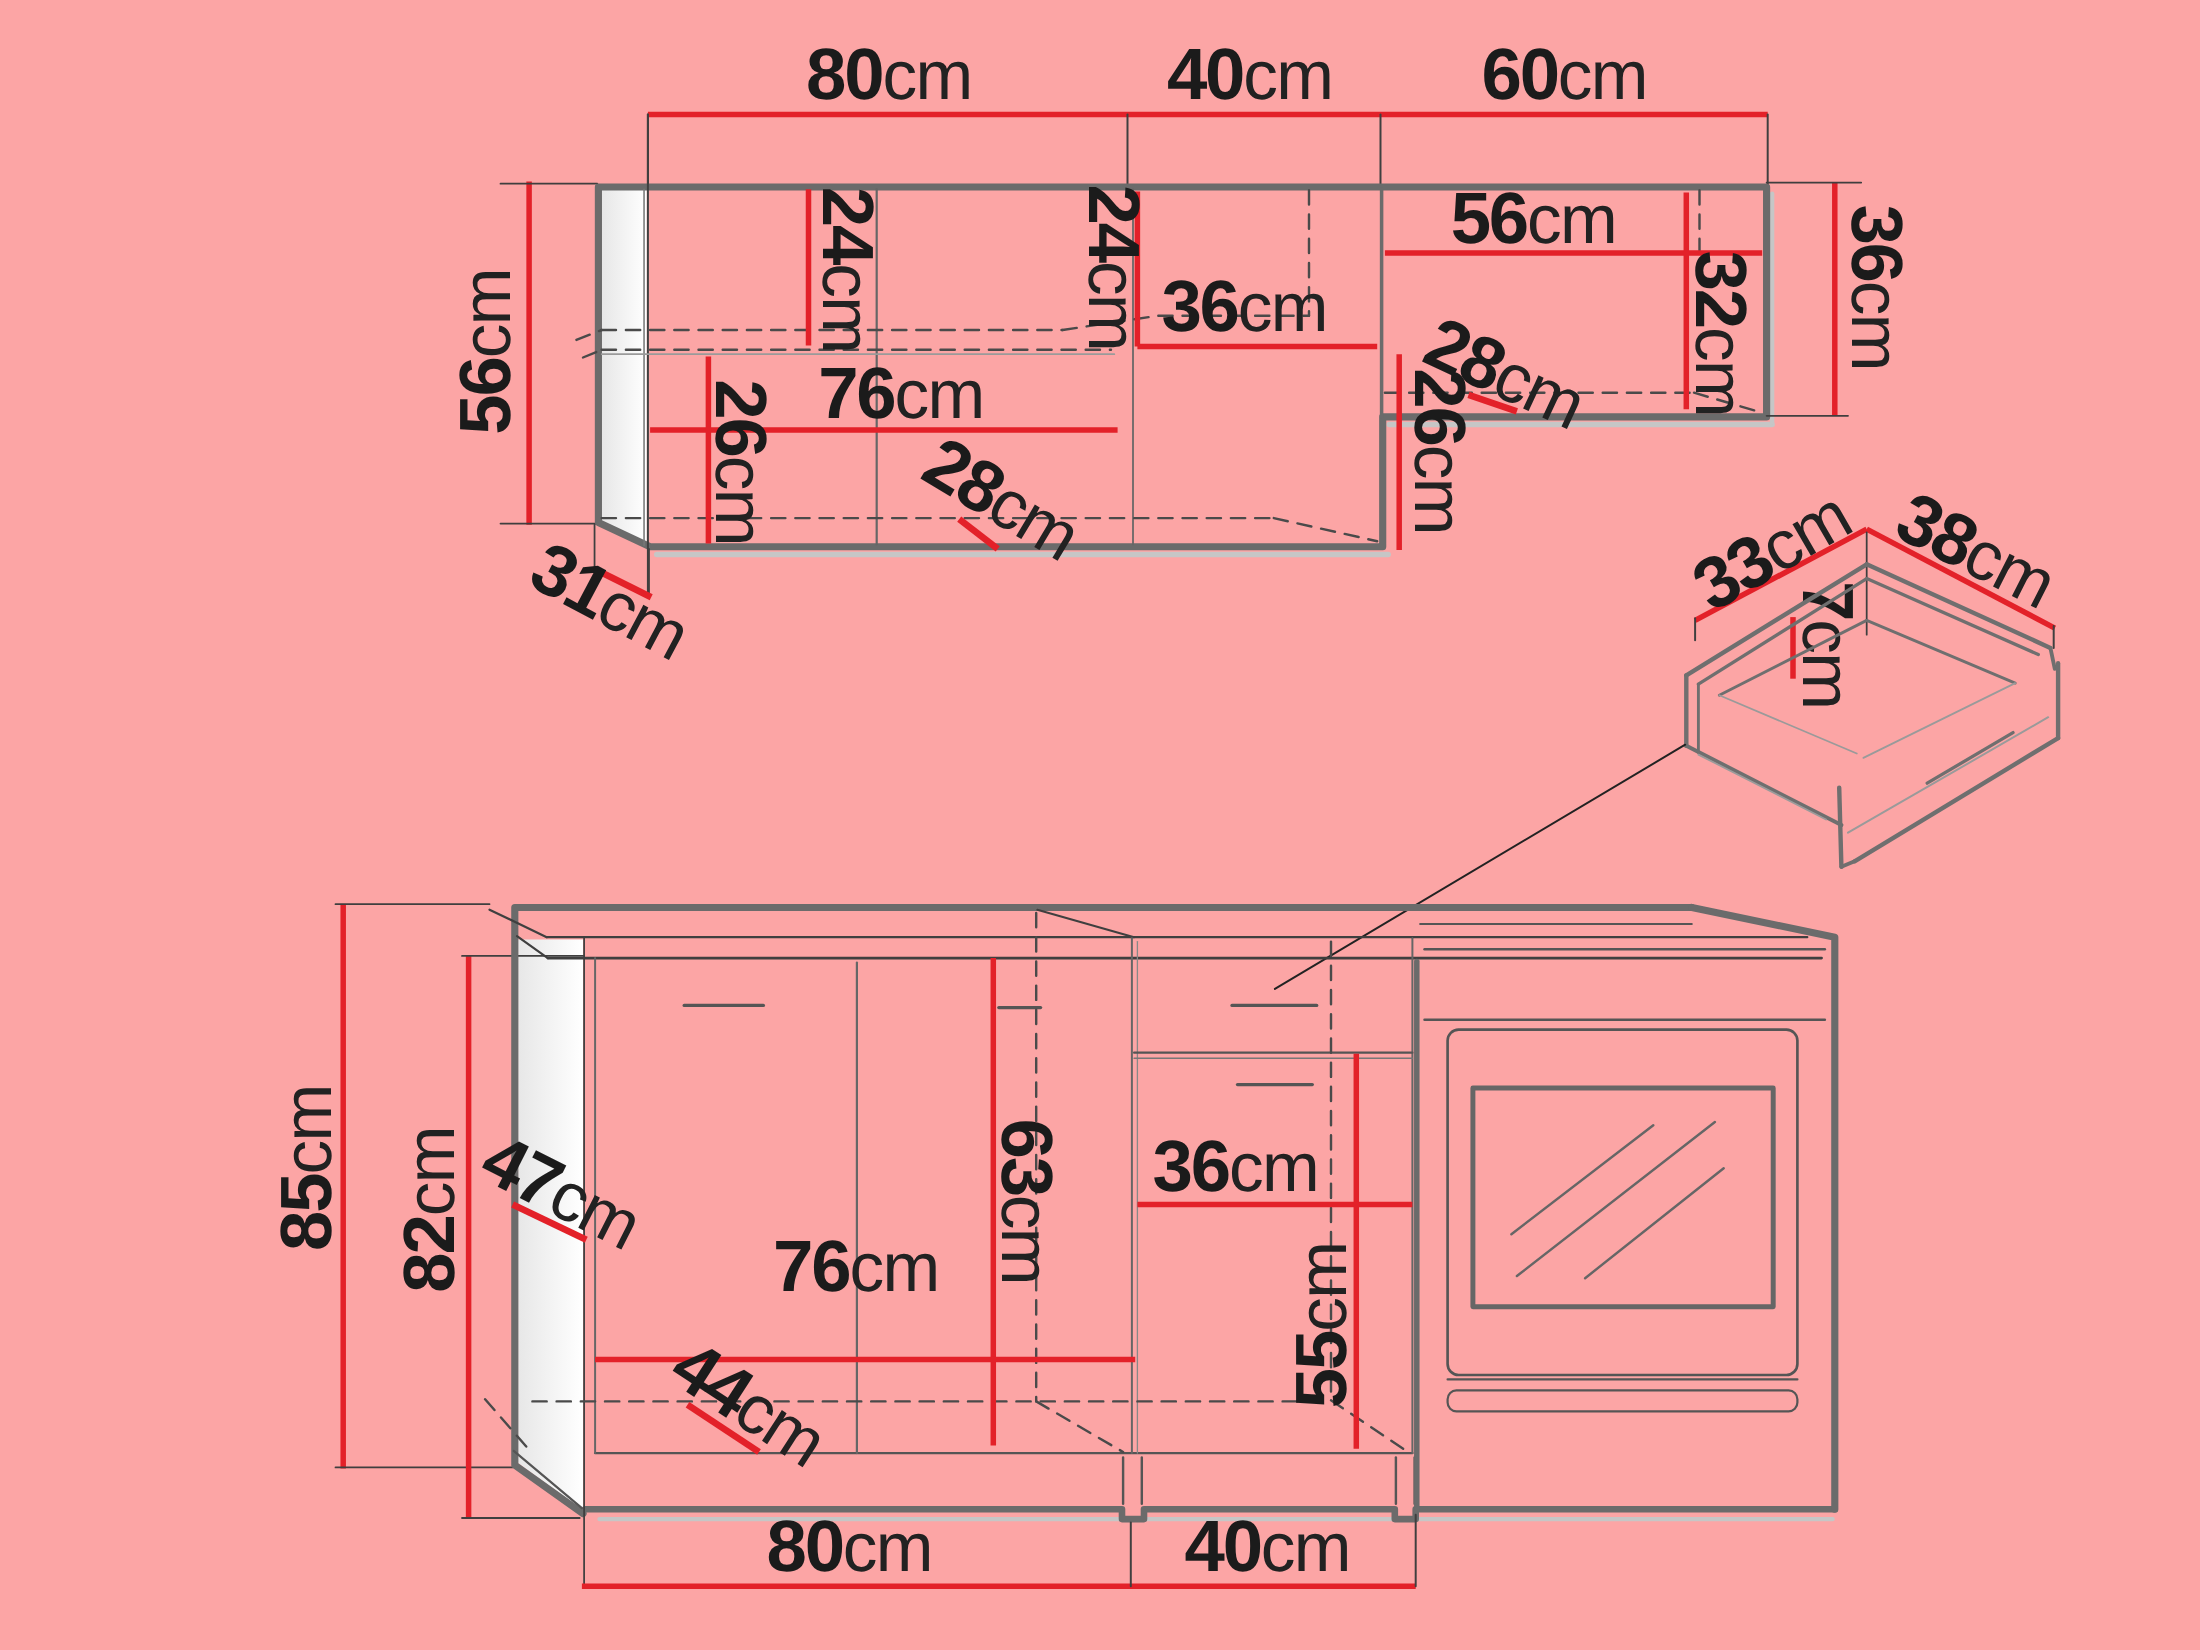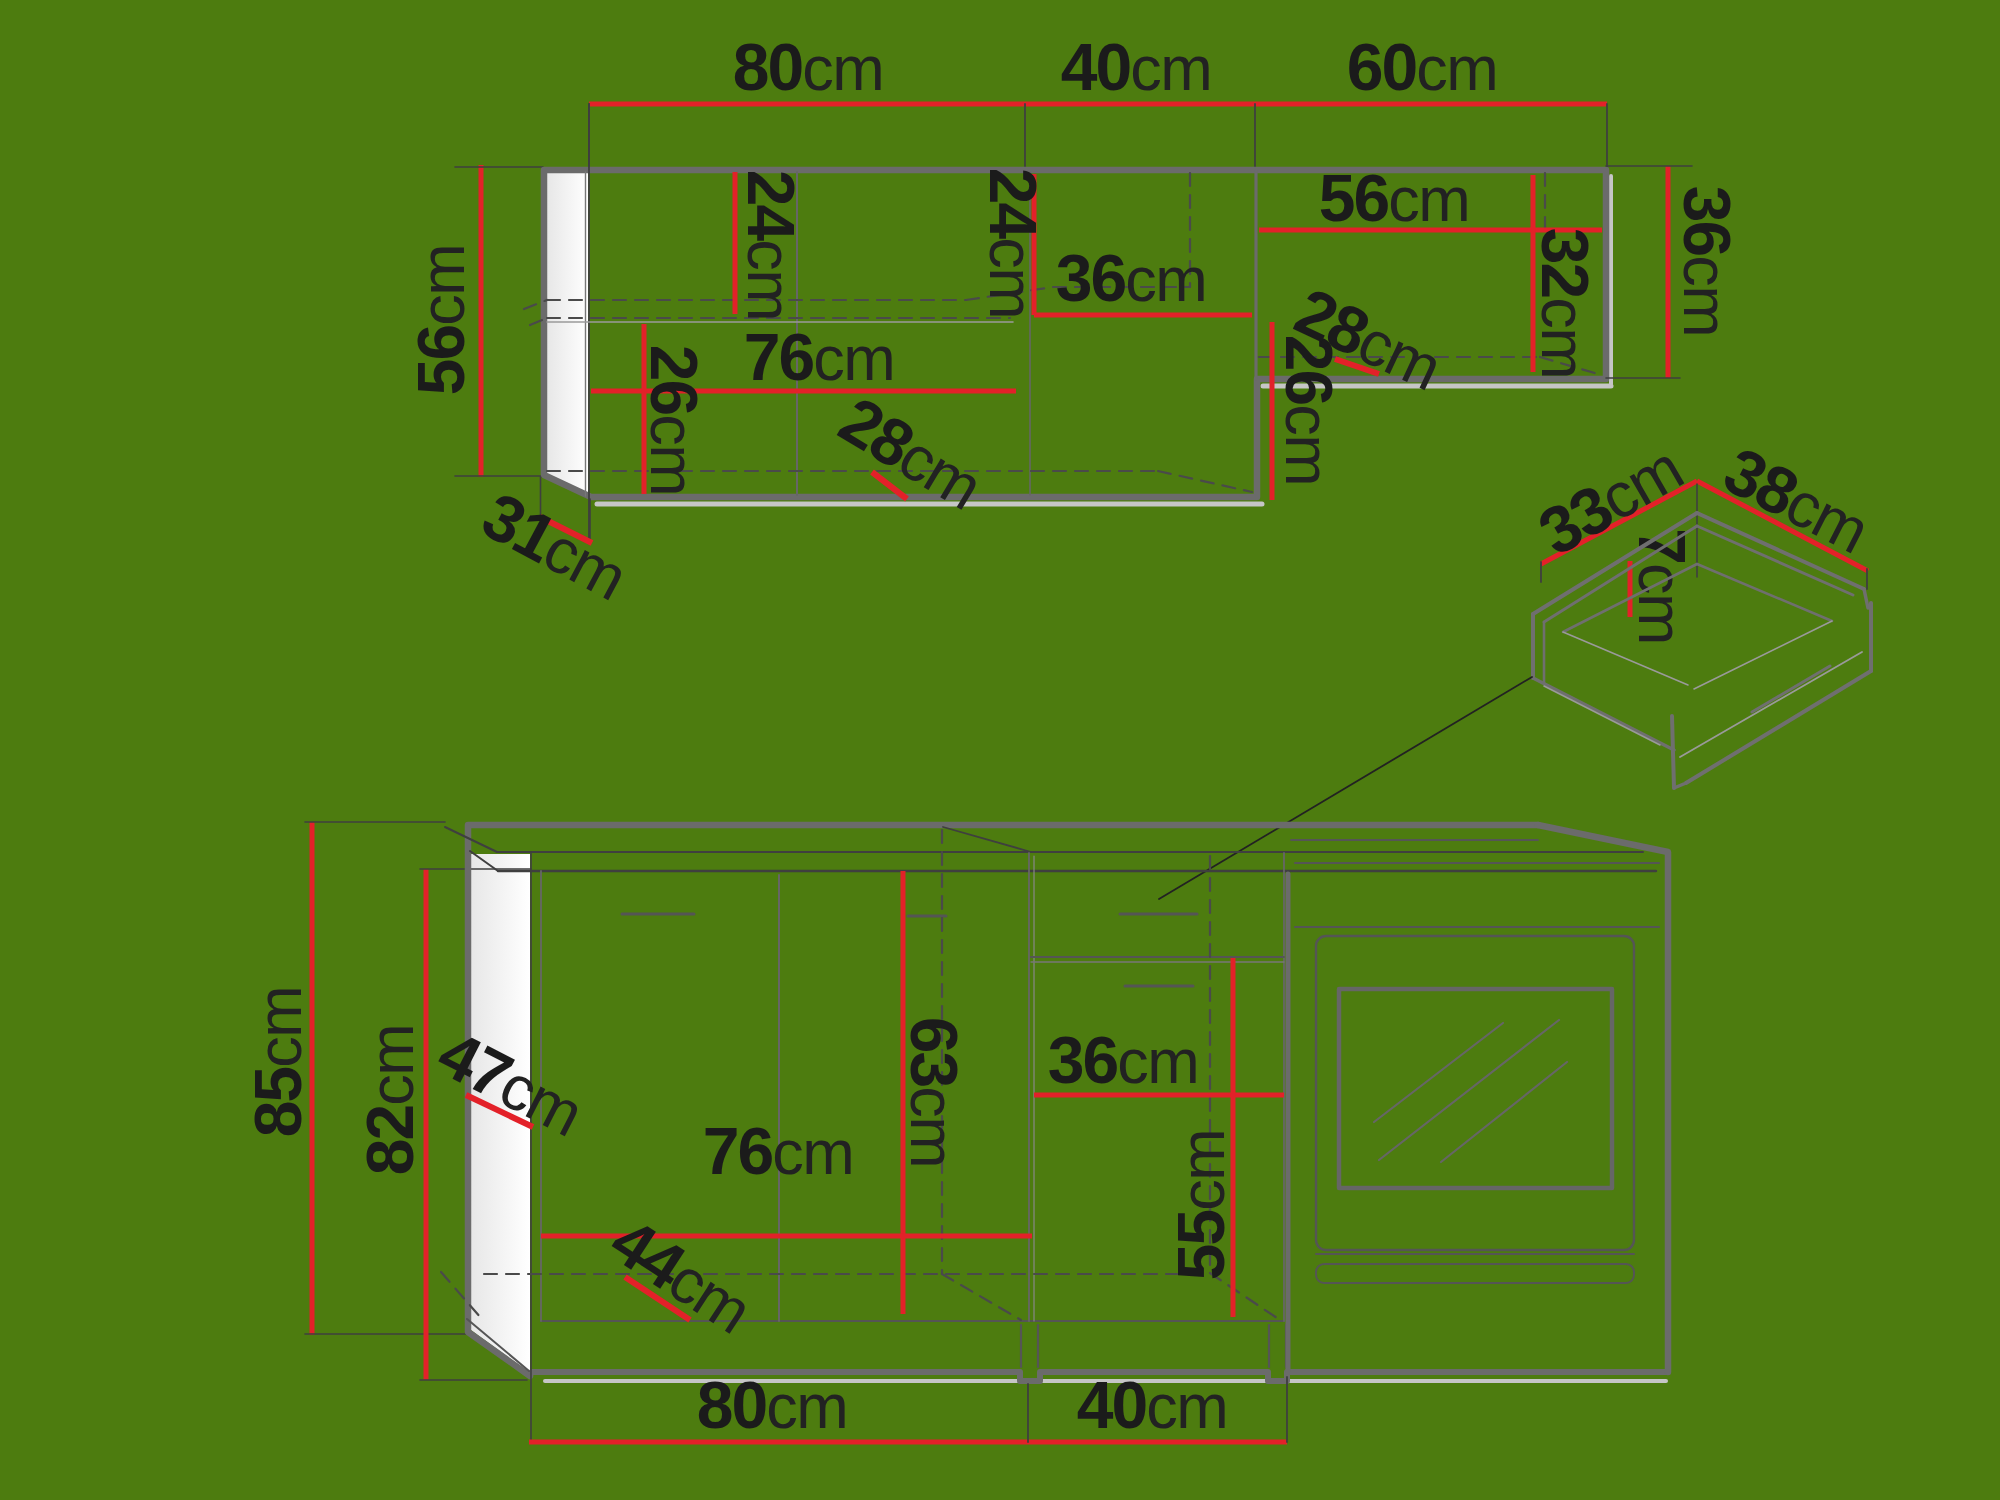--- a/index.html
+++ b/index.html
@@ -1,16 +1,16 @@
 <!DOCTYPE html>
 <html><head>
 <meta charset="utf-8">
 <style>
 html,body{margin:0;padding:0;background:#ffffff;}
-#wrap{width:2000px;height:1500px;position:relative;background:#4d7c0f;overflow:hidden;}
+#wrap{width:2000px;height:1500px;position:relative;background:#fca5a5;overflow:hidden;}
 text{font-family:"Liberation Sans",sans-serif;fill:#1b1b1b;}
 .n{font-weight:700;font-size:66px;letter-spacing:-2px;}
 .u{font-weight:400;font-size:63px;fill:#222;letter-spacing:-1.5px;}
 </style>
 </head>
 <body>
 <div id="wrap">
 <svg width="2000" height="1500" viewBox="0 0 2000 1500">
 <defs>
 <linearGradient id="pan" x1="0" y1="0" x2="1" y2="0">

